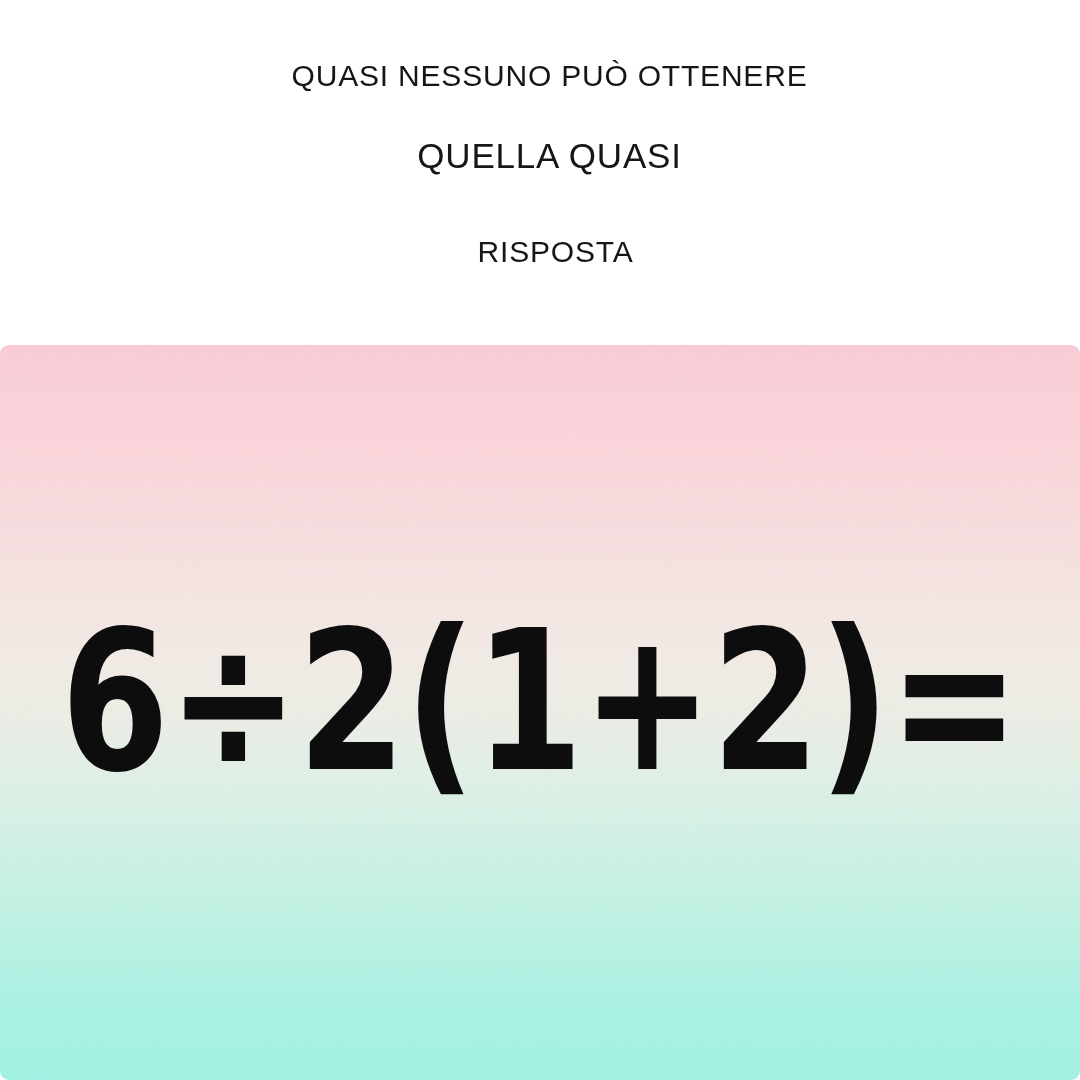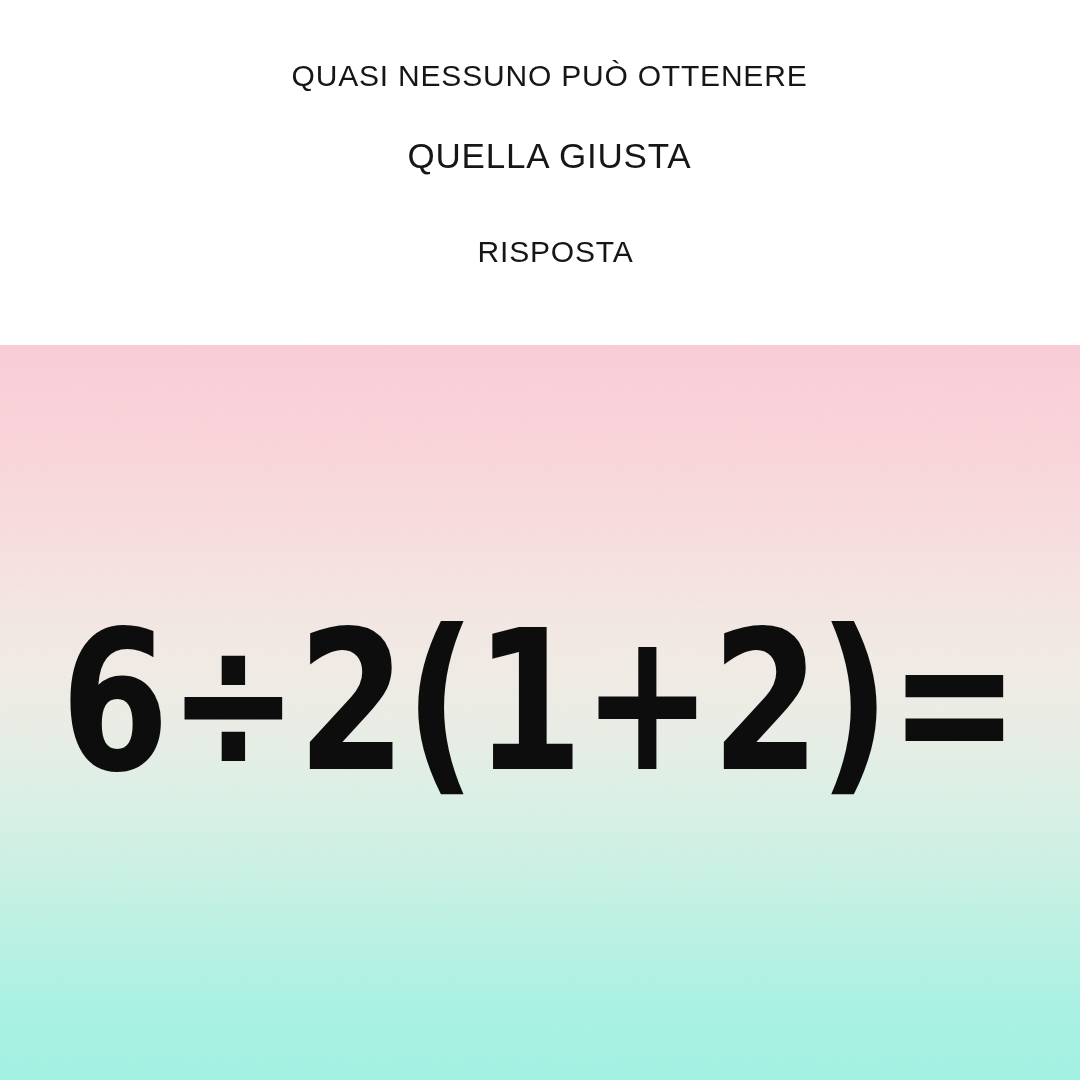--- a/index.html
+++ b/index.html
@@ -53,20 +53,21 @@
       #efe9e3 44%,
       #e9ebe3 51%,
       #ddeee4 59%,
       #ccefe2 69%,
       #b7f0e1 80%,
       #a5f0e1 90%,
       #9cf0e0 100%);
     display: flex;
     align-items: center;
     justify-content: center;
+    border-radius: 9px;
   }
   .texture-overlay {
     position: absolute;
     top: 0; left: 0;
     width: 100%;
     height: 100%;
     opacity: 0.10;
     pointer-events: none;
   }
   .equation {
@@ -83,21 +84,21 @@
     transform-origin: 50% 50%;
   }
 </style>
 </head>
 <body>
 
 <div class="canvas">
 
   <div class="header-band">
     <div class="headline headline-1">QUASI NESSUNO PUÒ OTTENERE</div>
-    <div class="headline headline-2">QUELLA GIUSTA</div>
+    <div class="headline headline-2">QUELLA QUASI</div>
     <div class="headline headline-3">RISPOSTA</div>
   </div>
 
   <div class="gradient-panel">
     <svg class="texture-overlay" xmlns="http://www.w3.org/2000/svg" width="1080" height="735">
       <filter id="paperNoise">
         <feTurbulence type="fractalNoise" baseFrequency="0.55" numOctaves="2" seed="7" result="n"></feTurbulence>
         <feColorMatrix in="n" type="matrix" values="0 0 0 0 1  0 0 0 0 1  0 0 0 0 1  0.35 0.35 0.35 0 0"></feColorMatrix>
       </filter>
       <rect width="100%" height="100%" filter="url(#paperNoise)"></rect>

